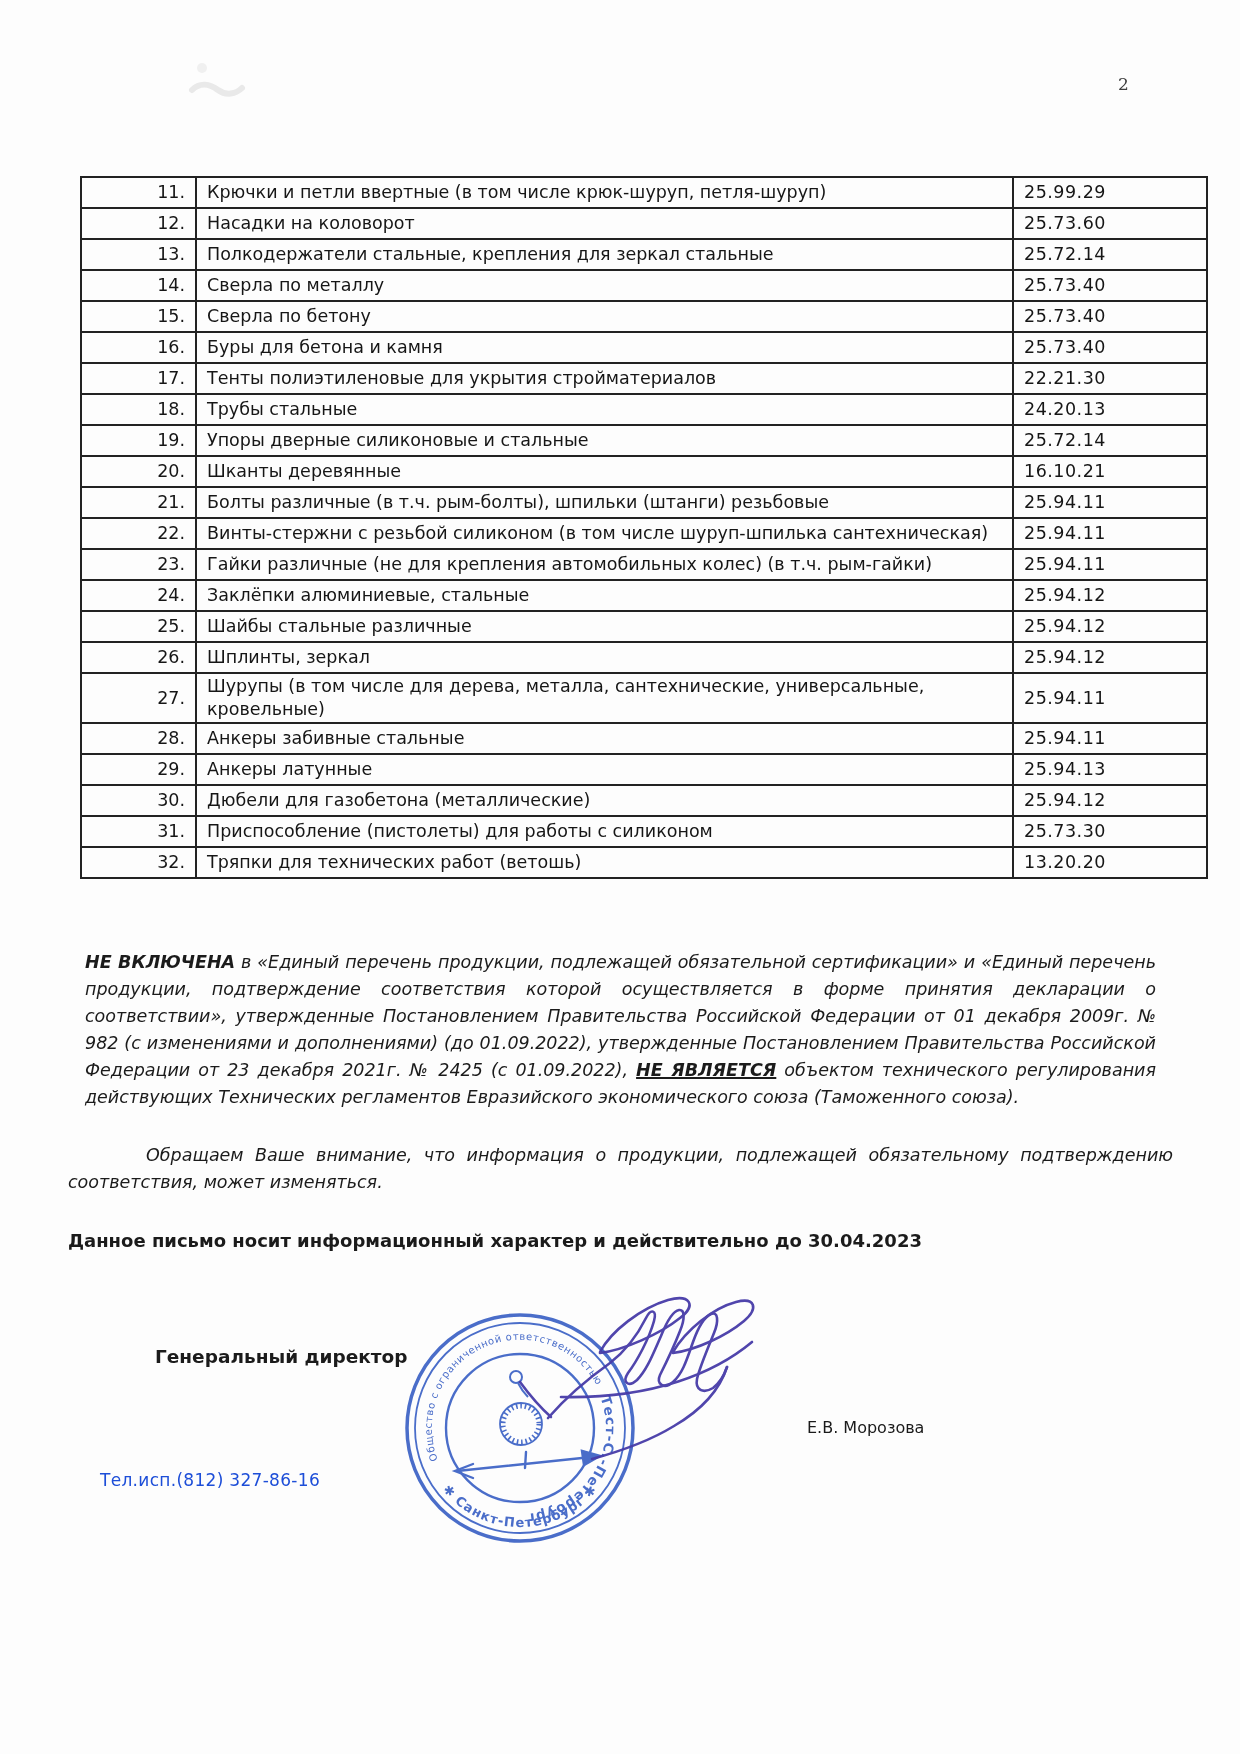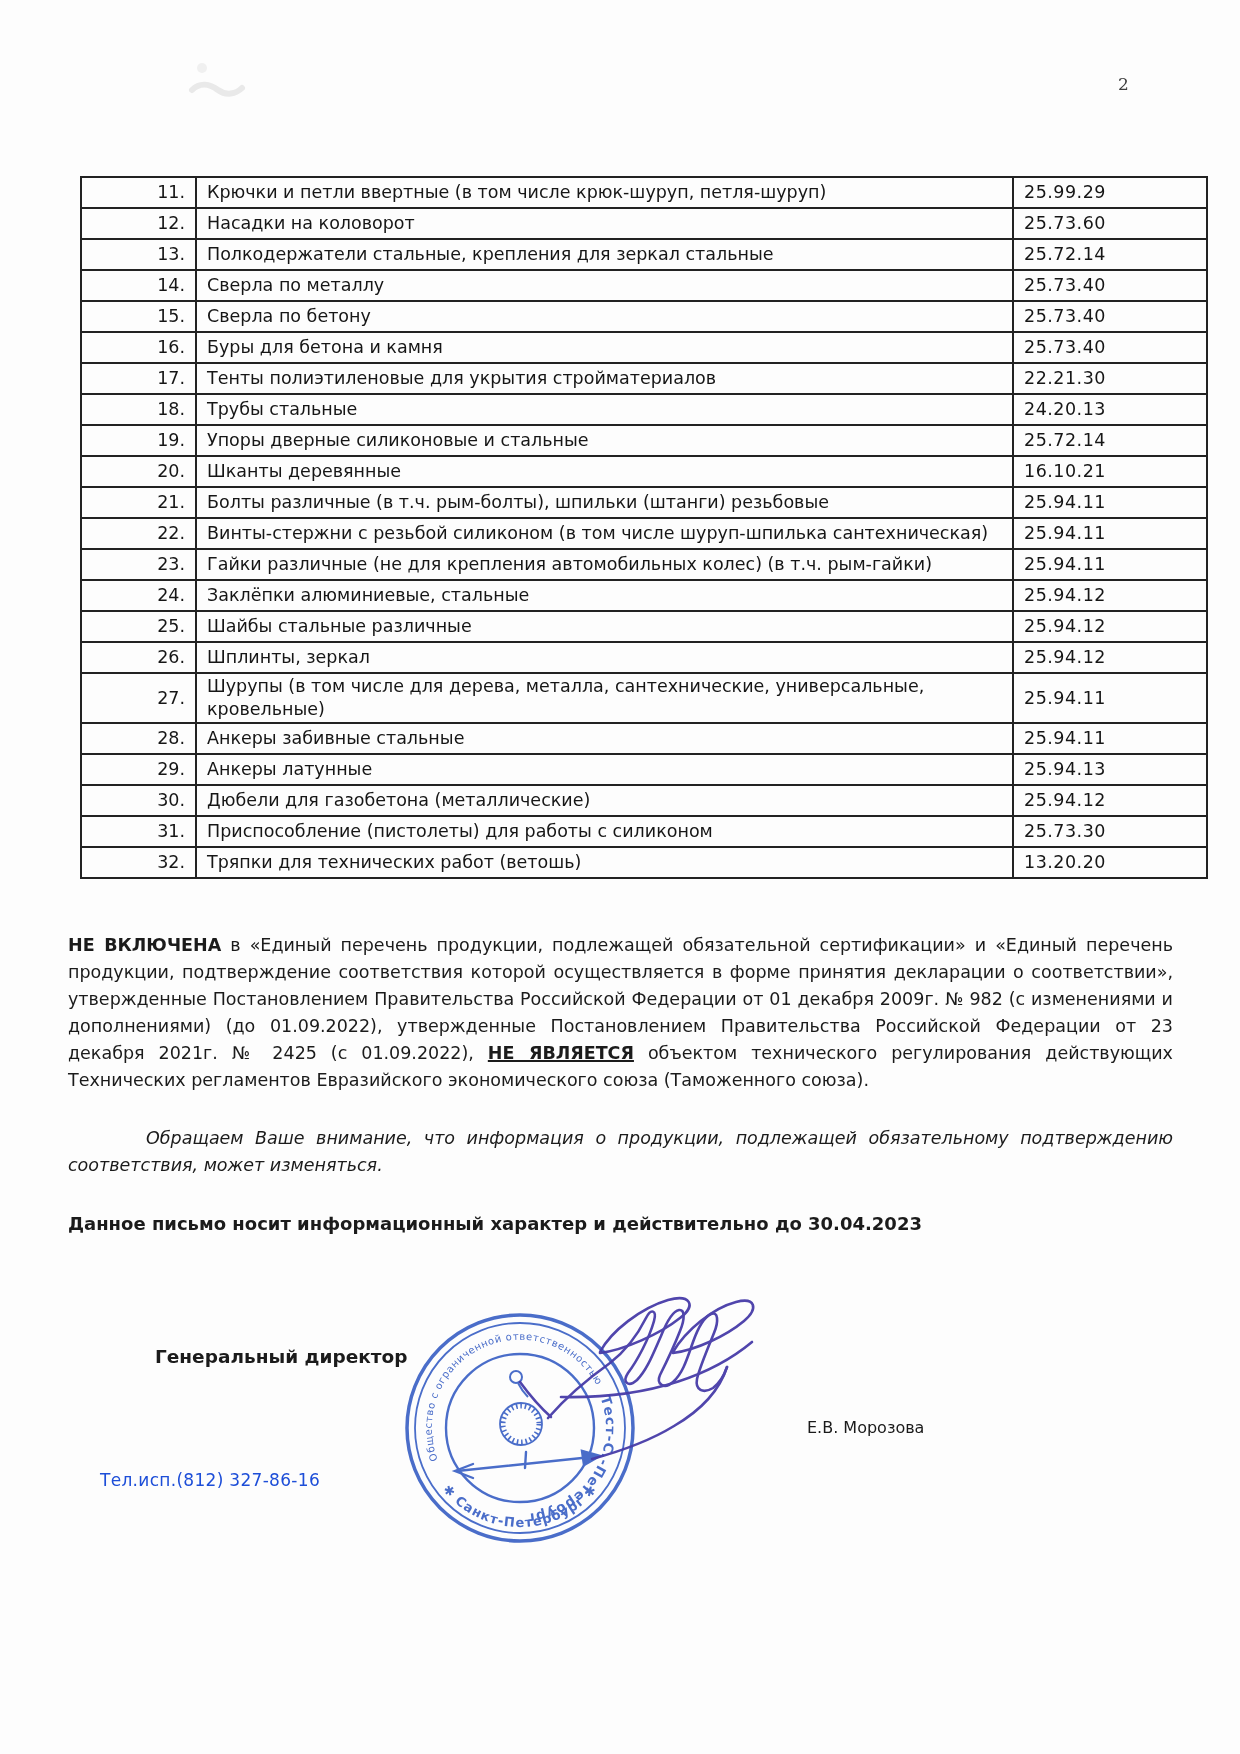--- a/index.html
+++ b/index.html
@@ -35,21 +35,21 @@
   }
   td.c-num{width:93px;text-align:right;padding-right:14px;}
   td.c-name{width:795px;padding-left:10px;}
   td.c-code{width:172px;text-align:left;font-size:18px;letter-spacing:.5px;}
   
   .bodytext{
     position:absolute;left:68px;top:932px;width:1105px;
     font-size:17.5px;line-height:27px;
     text-align:justify;
   }
-  .p1{margin:0;}
+  .p1{margin:17px;font-style:italic;}
   .p1 .lead-bold{font-weight:bold;}
   .p1 .bold-underline{font-weight:bold;text-decoration:underline;text-decoration-thickness:2px;}
   .p2{
     margin:31px 0 0 0;
     font-style:italic;
     text-indent:78px;
   }
   .p3{
     margin:31px 0 0 0;
     font-weight:bold;

